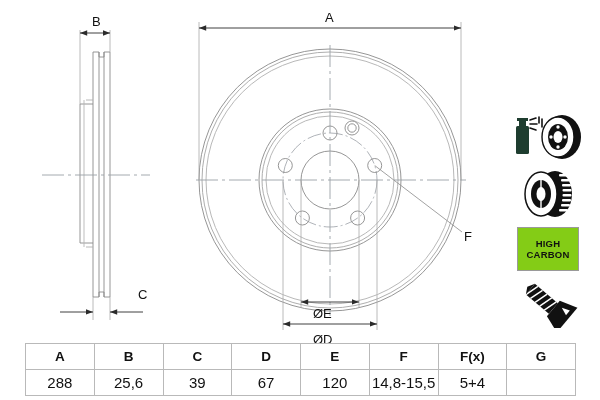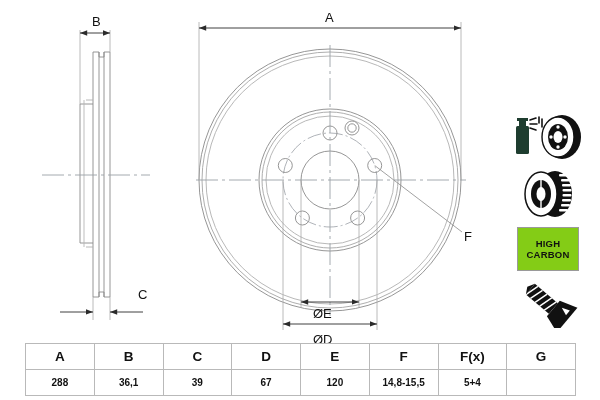--- a/index.html
+++ b/index.html
@@ -87,22 +87,22 @@
     padding: 0;
     height: 25px;
     overflow: hidden;
     white-space: nowrap;
   }
   .spec-table th {
     font-size: 13.5px;
     font-weight: bold;
   }
   .spec-table td {
-    font-size: 10px;
-    font-weight: bold;
+    font-size: 15px;
+    font-weight: normal;
   }
 </style>
 </head>
 <body>
 
 <div id="sheet">
 
   <svg class="svg-layer" viewBox="0 0 600 400">
     <defs>
       <marker id="arrIn" markerWidth="9" markerHeight="9" refX="8" refY="3" orient="auto">
@@ -304,21 +304,21 @@
         <th>D</th>
         <th>E</th>
         <th>F</th>
         <th>F(x)</th>
         <th>G</th>
       </tr>
     </thead>
     <tbody>
       <tr>
         <td>288</td>
-        <td>36,1</td>
+        <td>25,6</td>
         <td>39</td>
         <td>67</td>
         <td>120</td>
         <td>14,8-15,5</td>
         <td>5+4</td>
         <td></td>
       </tr>
     </tbody>
   </table>
 

